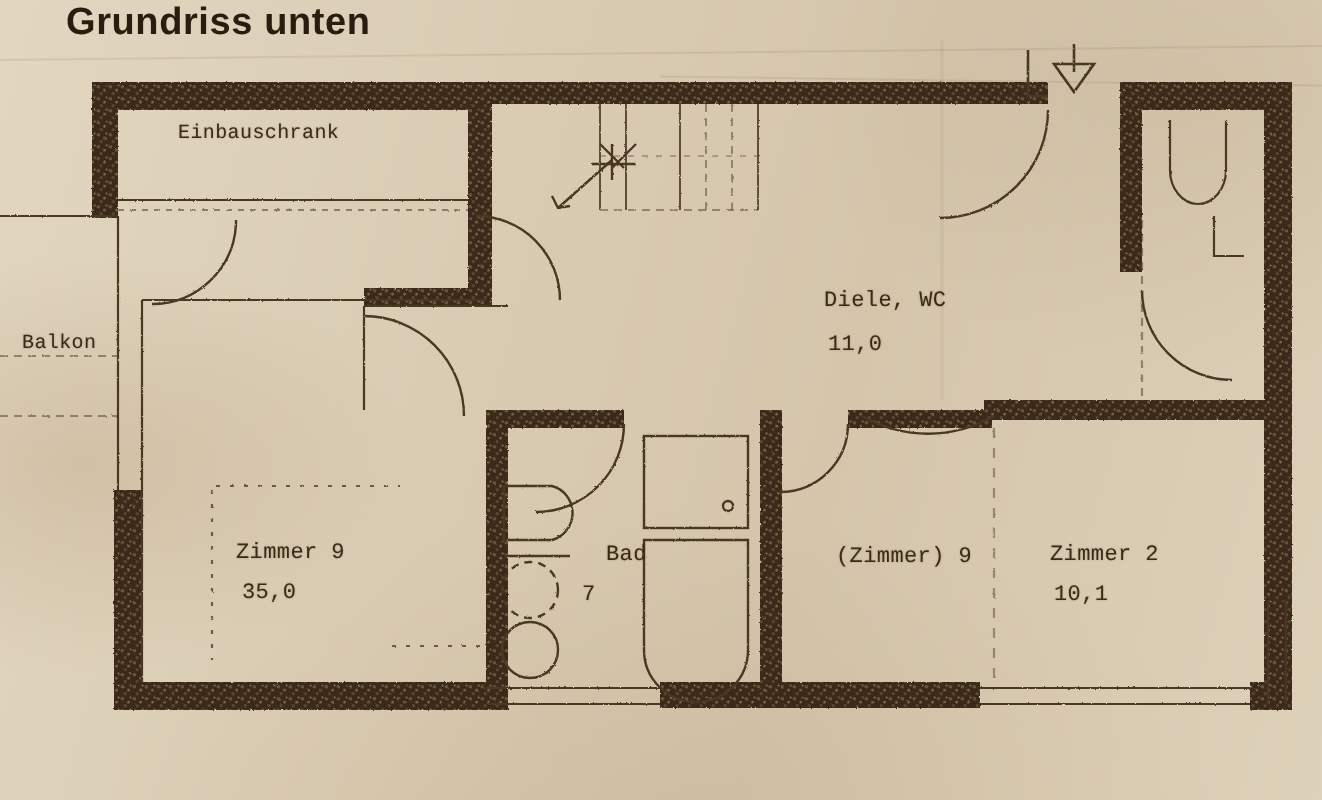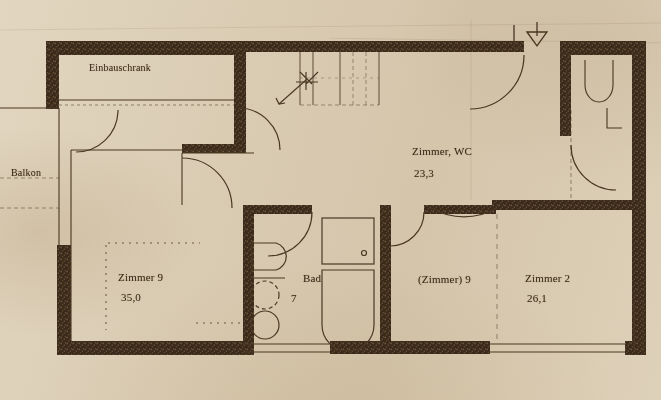--- a/index.html
+++ b/index.html
@@ -34,21 +34,21 @@
     background: rgba(120,95,60,0.13);
     pointer-events: none;
   }
   #svg-plan {
     position: absolute;
     inset: 0;
   }
   .label {
     position: absolute;
     color: #3a2a18;
-    font-family: Liberation Serif, serif;
+    font-family: Liberation Mono, monospace;
     white-space: nowrap;
     letter-spacing: 0.2px;
     text-shadow: 0 0 1px rgba(80,60,35,0.35);
   }
   #plan-title {
     position: absolute;
     left: 33px;
     top: 1px;
     font-size: 19px;
     font-weight: bold;
@@ -200,32 +200,33 @@
         <circle cx="265" cy="295" r="14" stroke-dasharray="4 3"></circle>
         <circle cx="265" cy="325" r="14"></circle>
         <rect x="322" y="218" width="52" height="46"></rect>
         <circle cx="364" cy="253" r="2.5"></circle>
         <path d="M322 270 L322 325 A26 26 0 0 0 374 325 L374 270 Z"></path>
       </g>
 
     </g>
   </svg>
 
+  <div id="plan-title">Grundriss unten</div>
 
   <div class="label small-label" style="left:89px;  top:62px;">Einbauschrank</div>
 
   <div class="label small-label" style="left:11px;  top:167px;">Balkon</div>
 
-  <div class="label room-name" style="left:412px; top:145px;">Zimmer, WC</div>
-  <div class="label room-area" style="left:414px; top:167px;">23,3</div>
+  <div class="label room-name" style="left:412px; top:145px;">Diele, WC</div>
+  <div class="label room-area" style="left:414px; top:167px;">11,0</div>
 
   <div class="label room-name" style="left:118px; top:271px;">Zimmer 9</div>
   <div class="label room-area" style="left:121px; top:291px;">35,0</div>
 
   <div class="label room-name" style="left:289px; top:272px;margin-left:14px;">Bad</div>
   <div class="label room-area" style="left:291px; top:292px;">7</div>
 
   <div class="label room-name" style="left:418px; top:273px;">(Zimmer) 9</div>
 
   <div class="label room-name" style="left:525px; top:272px;">Zimmer 2</div>
-  <div class="label room-area" style="left:527px; top:292px;">26,1</div>
+  <div class="label room-area" style="left:527px; top:292px;">10,1</div>
 
 </div>
 
 </body></html>

